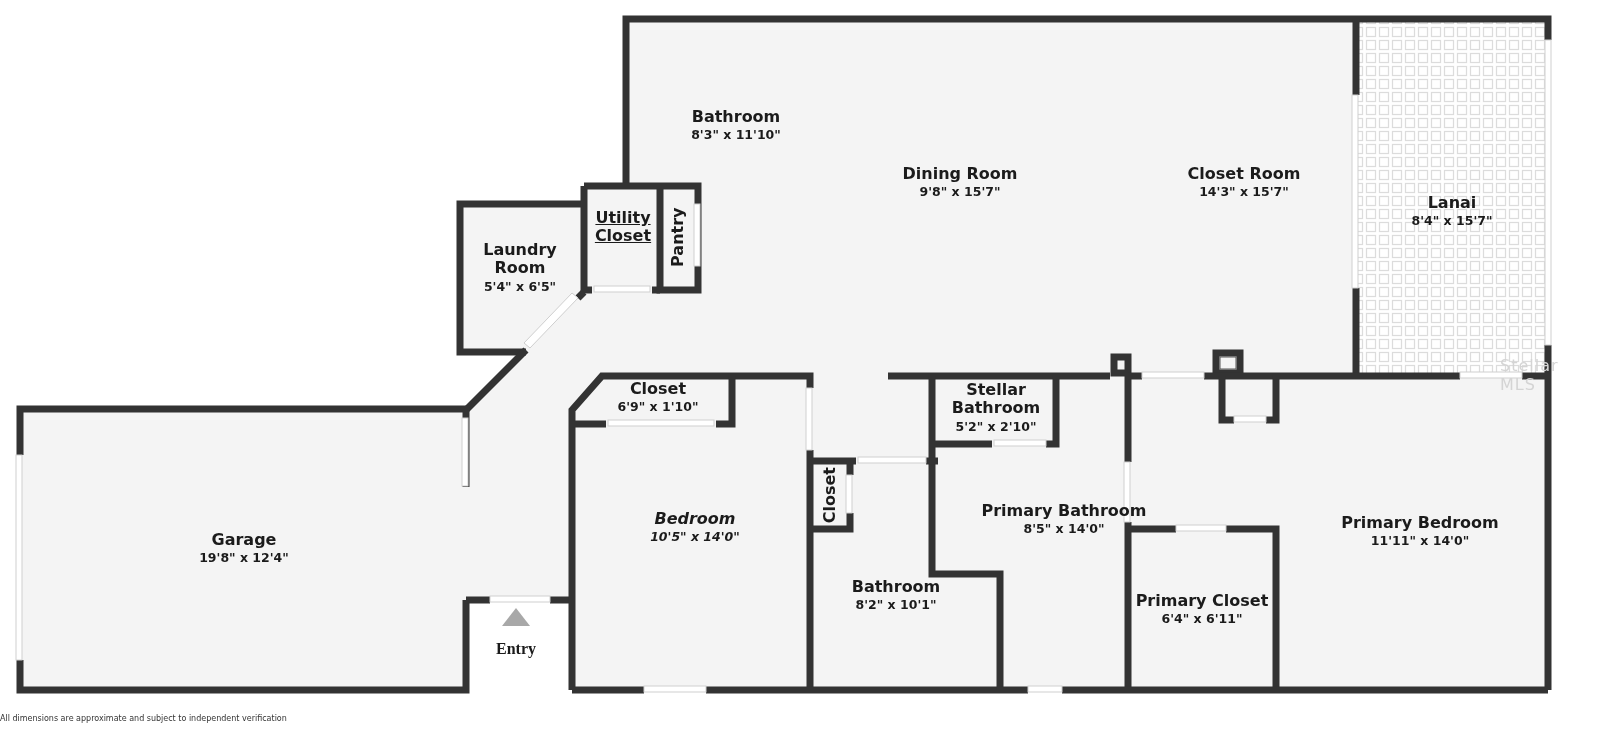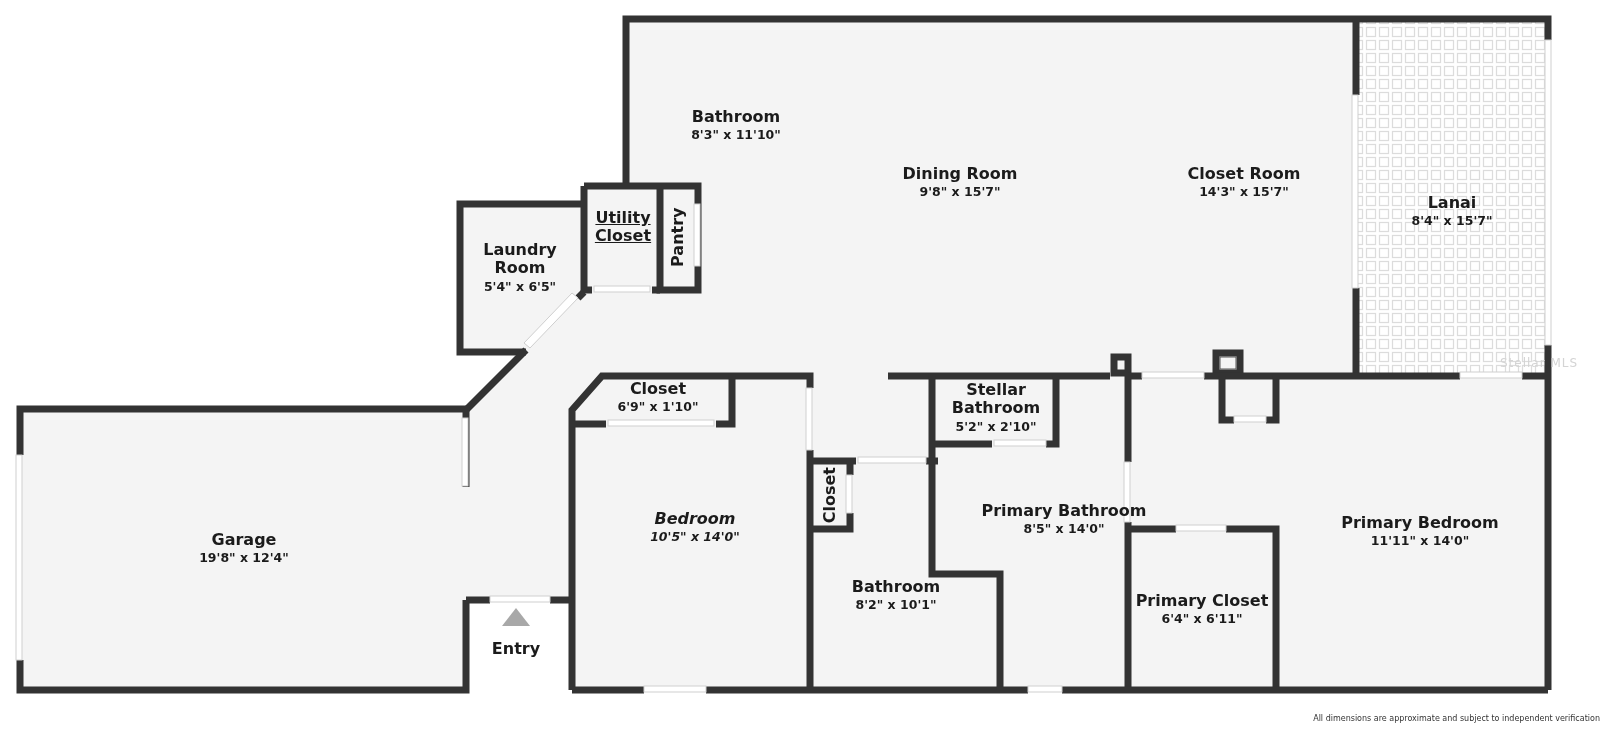--- a/index.html
+++ b/index.html
@@ -3,23 +3,23 @@
 <meta charset="utf-8">
 <style>
   html, body { margin:0; padding:0; background:#ffffff; }
   body { width:1600px; height:744px; position:relative; overflow:hidden;
          font-family: "DejaVu Sans", sans-serif; }
   #plan { position:absolute; left:0; top:0; }
   .lbl { position:absolute; text-align:center; color:#1b1b1b; line-height:1.15; }
   .lbl .name { font-weight:bold; font-size:16px; display:block; }
   .lbl .dim  { font-weight:bold; font-size:12.5px; display:block; margin-top:2px; }
   .vert { transform: rotate(-90deg); transform-origin:center center; white-space:nowrap; }
-  .footer { position:absolute; left:0; width:1600px; top:714px; text-align:right;
+  .footer { position:absolute; left:0; width:1600px; top:714px; text-align:left;
             font-size:8px; color:#333; }
-  .wm { position:absolute; left:1500px; top:356px; font-size:12px; color:#d4d4d4; letter-spacing:1px; }
+  .wm { position:absolute; left:1500px; top:356px; font-size:16px; color:#d4d4d4; letter-spacing:1px; }
 </style>
 </head>
 <body>
 
 <svg id="plan" width="1600" height="744" viewBox="0 0 1600 744">
   <defs>
     <pattern id="tile" width="13" height="13" patternUnits="userSpaceOnUse">
       <rect width="13" height="13" fill="#ffffff"></rect>
       <rect x="1.5" y="1.5" width="9" height="9" fill="none" stroke="#dcdcdc" stroke-width="1.2"></rect>
     </pattern>
@@ -175,18 +175,18 @@
   <span class="dim">6'4" x 6'11"</span>
 </div>
 <div class="lbl" style="left:1330px;top:514px;width:180px;">
   <span class="name">Primary Bedroom</span>
   <span class="dim">11'11" x 14'0"</span>
 </div>
 <div class="lbl" style="left:184px;top:531px;width:120px;">
   <span class="name">Garage</span>
   <span class="dim">19'8" x 12'4"</span>
 </div>
-<div class="lbl" style="left:476px;top:640px;width:80px;">
+<div class="lbl" style="left:476px;top:640px;width:80px;font-family:Liberation Serif, serif;">
   <span class="name">Entry</span>
 </div>
 
 <div class="wm">Stellar MLS</div>
 <div class="footer">All dimensions are approximate and subject to independent verification</div>
 
 </body></html>

